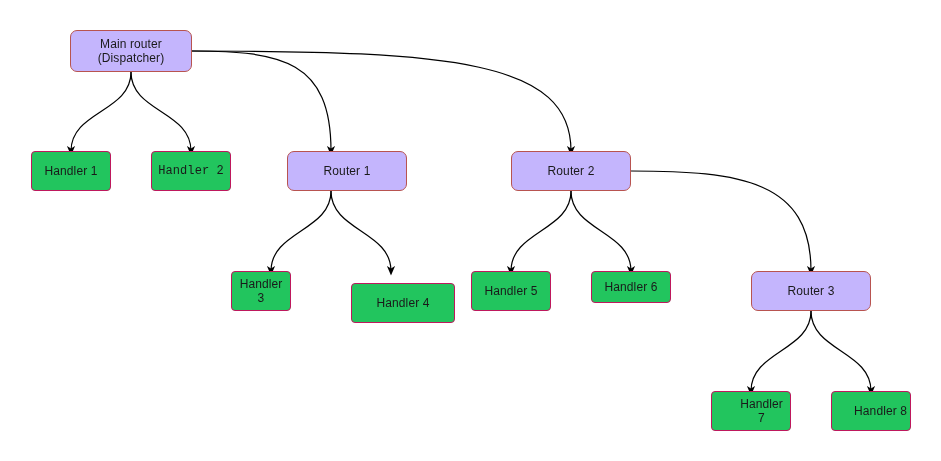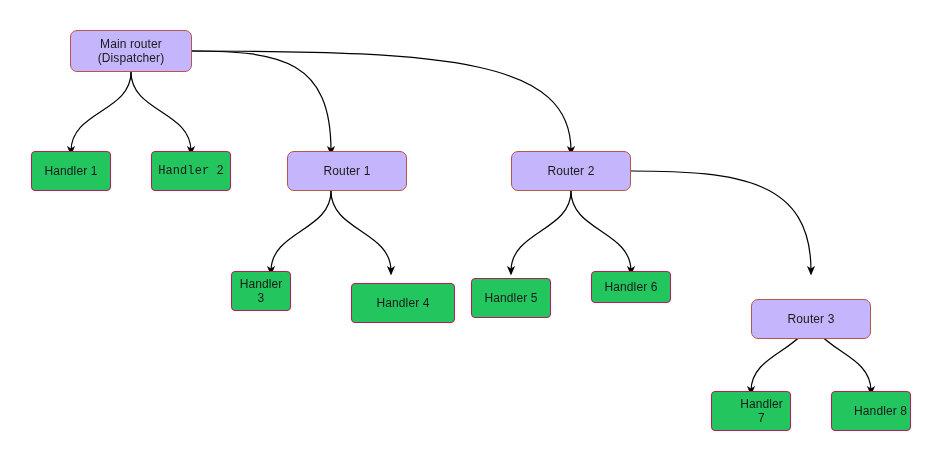--- a/index.html
+++ b/index.html
@@ -84,20 +84,20 @@
 
   <div id="node-group">
       <div class="node router" style="left: 70px; top: 30px; width: 122px; height: 42px;"><span class="node-label">Main router
 (Dispatcher)</span></div>
       <div class="node handler" style="left: 31px; top: 151px; width: 80px; height: 40px;"><span class="node-label">Handler 1</span></div>
       <div class="node handler" style="left: 151px; top: 151px; width: 80px; height: 40px; font-family: Liberation Mono, monospace;"><span class="node-label">Handler 2</span></div>
       <div class="node router" style="left: 271px; top: 151px; width: 120px; height: 40px; margin-left: 16px;"><span class="node-label">Router 1</span></div>
       <div class="node router" style="left: 511px; top: 151px; width: 120px; height: 40px;"><span class="node-label">Router 2</span></div>
       <div class="node handler" style="left: 231px; top: 271px; width: 60px; height: 40px;"><span class="node-label">Handler 3</span></div>
       <div class="node handler" style="left: 351px; top: 283px; width: 104px; height: 40px;"><span class="node-label">Handler 4</span></div>
-      <div class="node handler" style="left: 471px; top: 271px; width: 80px; height: 40px; margin-top: 7px;"><span class="node-label">Handler 5</span></div>
+      <div class="node handler" style="left: 471px; top: 271px; width: 80px; height: 40px;"><span class="node-label">Handler 5</span></div>
       <div class="node handler" style="left: 591px; top: 271px; width: 80px; height: 32px;"><span class="node-label">Handler 6</span></div>
-      <div class="node router" style="left: 751px; top: 271px; width: 120px; height: 40px; margin-top: 28px;"><span class="node-label">Router 3</span></div>
+      <div class="node router" style="left: 751px; top: 271px; width: 120px; height: 40px;"><span class="node-label">Router 3</span></div>
       <div class="node handler" style="left: 711px; top: 391px; width: 80px; height: 40px; padding-left: 21px;"><span class="node-label">Handler 7</span></div>
       <div class="node handler" style="left: 831px; top: 391px; width: 80px; height: 40px; justify-content: flex-end;"><span class="node-label">Handler 8</span></div>
     </div>
 
 </div>
 
 </body></html>

